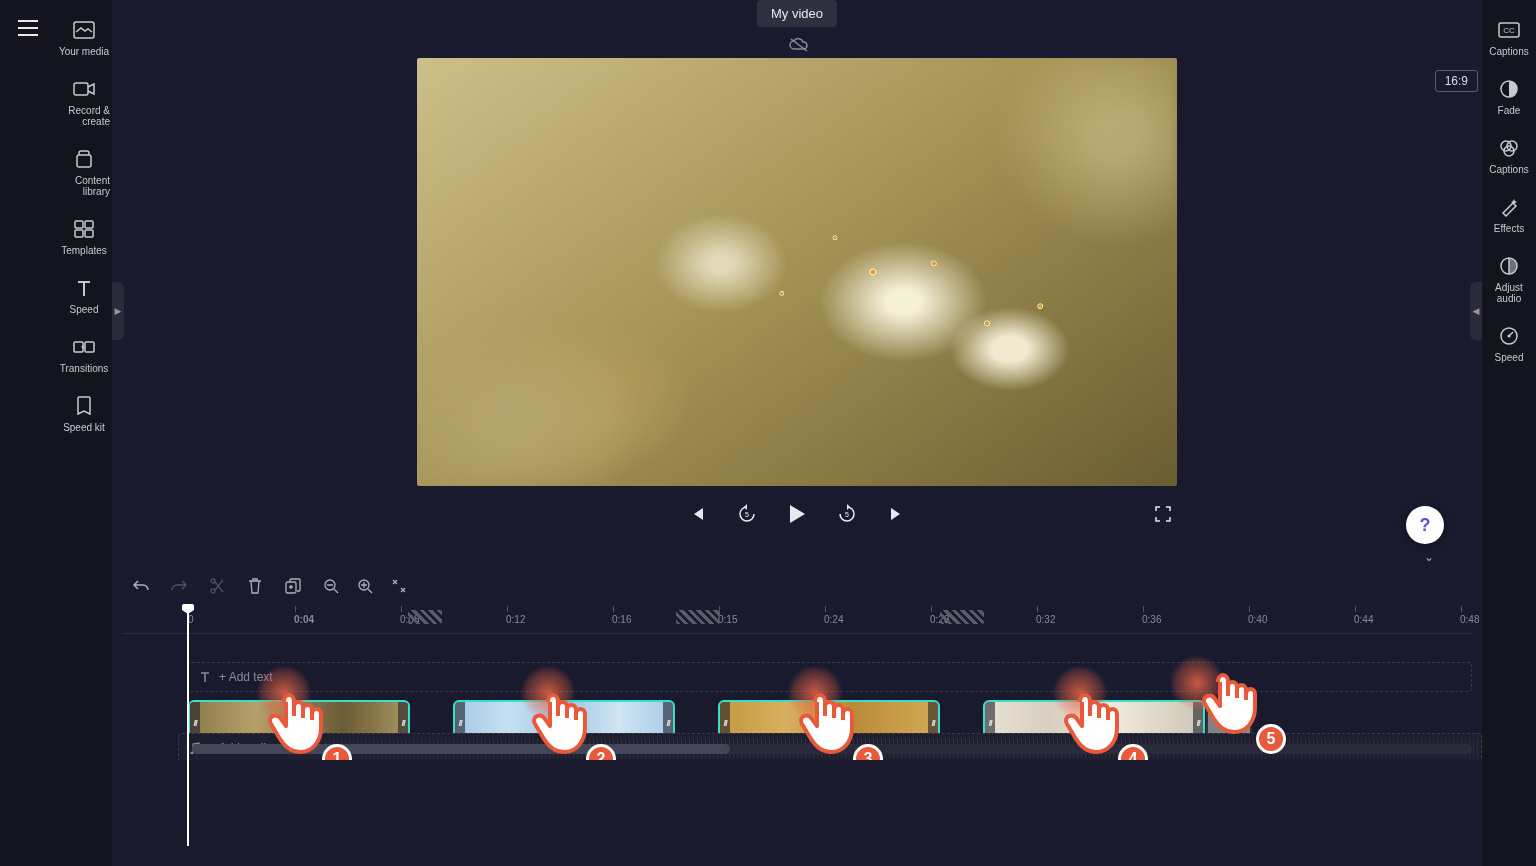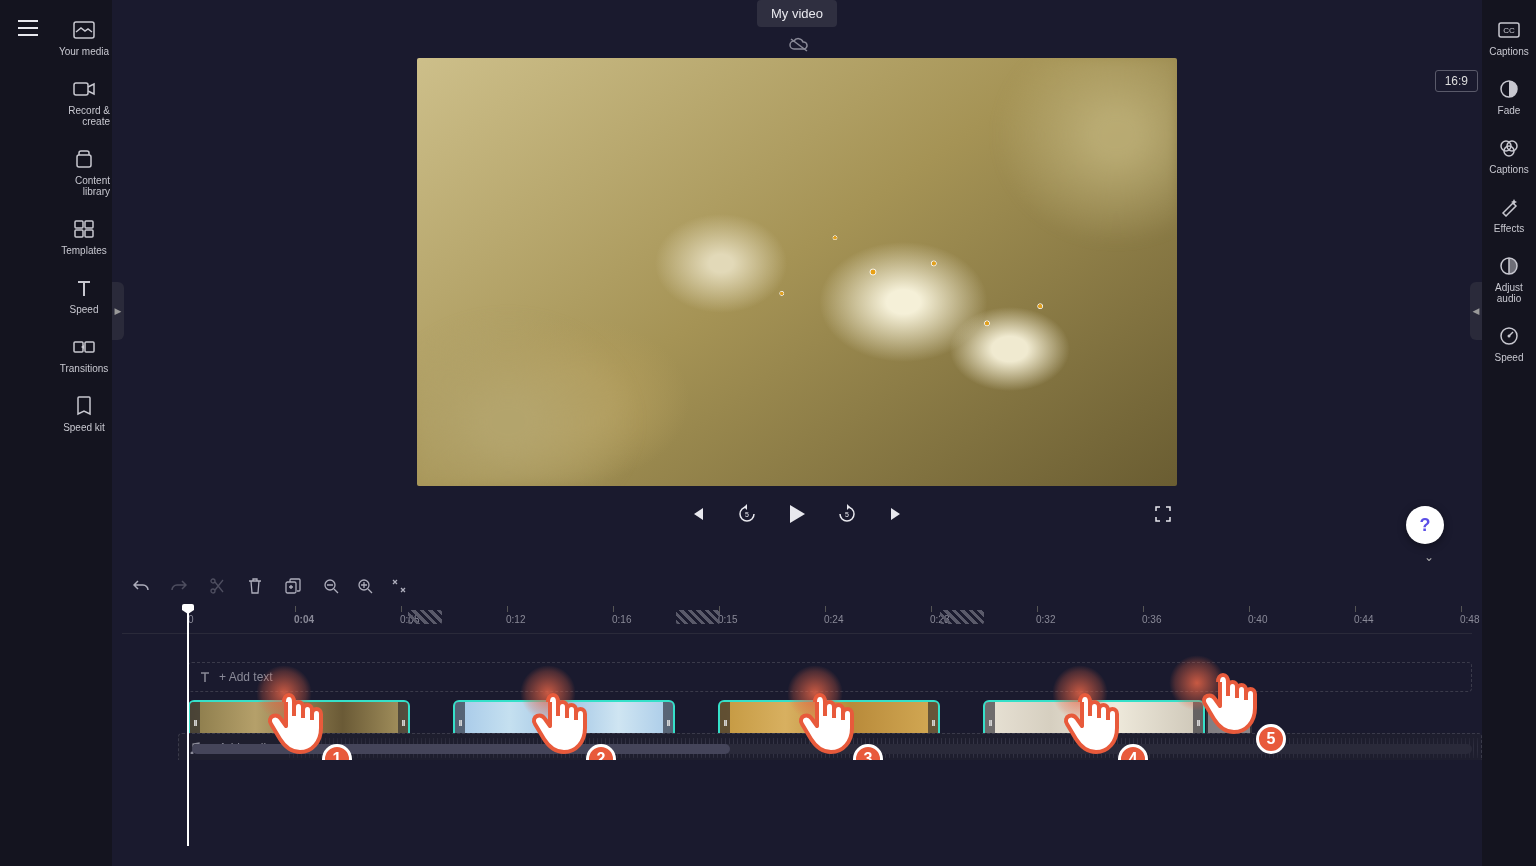--- a/index.html
+++ b/index.html
@@ -49,21 +49,21 @@
 
 .tl-ruler { height: 28px; position: relative; border-bottom: 1px solid #2a2a3a; margin-left: 10px; margin-right: 10px; }
 .tl-tick { position: absolute; top: 0; height: 100%; display: flex; flex-direction: column; align-items: flex-start; color: #8a8a98; font-size: 10px; }
 .tl-tick::before { content:""; width: 1px; height: 6px; background: #555; margin-bottom: 2px; margin-left: 1px; }
 .tl-mark { position: absolute; top: 4px; height: 14px; background: repeating-linear-gradient(45deg, #5a5a6a 0 3px, transparent 3px 6px); border-radius: 2px; }
 .tl-playhead { position: absolute; top: 0; left: 75px; width: 2px; height: 240px; background: #fff; z-index: 5; }
 .tl-playhead::before { content:""; position: absolute; top: -2px; left: -5px; width: 12px; height: 10px; background: #fff; border-radius: 2px 2px 0 0; clip-path: polygon(0 0, 100% 0, 100% 60%, 50% 100%, 0 60%); }
 
 .tl-tracks { flex: 1; position: relative; padding: 28px 10px 0 10px; overflow: hidden; }
 .track-zone { position: relative; height: 30px; border: 1px dashed #3a3a4a; border-radius: 4px; margin-bottom: 8px; display: flex; align-items: center; padding-left: 10px; gap: 8px; color: #8a8a98; font-size: 12px; }
-.clip-row { height: 50px; position: relative; margin-bottom: 10px; }
+.clip-row { height: 50px; position: relative; margin-bottom: 10px; font-style: italic; }
 .clip { position: absolute; top: 0; height: 46px; border-radius: 6px; border: 2px solid #35e0c9; background: #444; overflow: hidden; cursor: grab; }
 .clip .handle { position: absolute; top: 0; bottom: 0; width: 10px; background: rgba(30,30,40,0.6); display: flex; align-items: center; justify-content: center; color: #ddd; font-size: 9px; letter-spacing: -1px; font-weight: bold; }
 .clip .h-left { left: 0; border-radius: 4px 0 0 4px; }
 .clip .h-right { right: 0; border-radius: 0 4px 4px 0; }
 .clip-thumb { width: 100%; height: 100%; }
 .c1 .clip-thumb { background: linear-gradient(90deg, #8a7a4a, #b5a06a 30%, #6a5a36 70%, #a89560); }
 .c2 .clip-thumb { background: linear-gradient(90deg, #a5c8e8, #c5e0f0 25%, #a0c4e4 50%, #cfe5f2 75%, #a8cae8); }
 .c3 .clip-thumb { background: linear-gradient(90deg, #c49840, #d8b060 30%, #b88a3a 60%, #d4aa55); }
 .c4 .clip-thumb { background: linear-gradient(90deg, #e8e2d5, #d6cfc0 30%, #eee9db 60%, #cdc6b7); }
 .c5 .clip-thumb { background: linear-gradient(90deg, #d8d2c7, #e8e3d8); }

